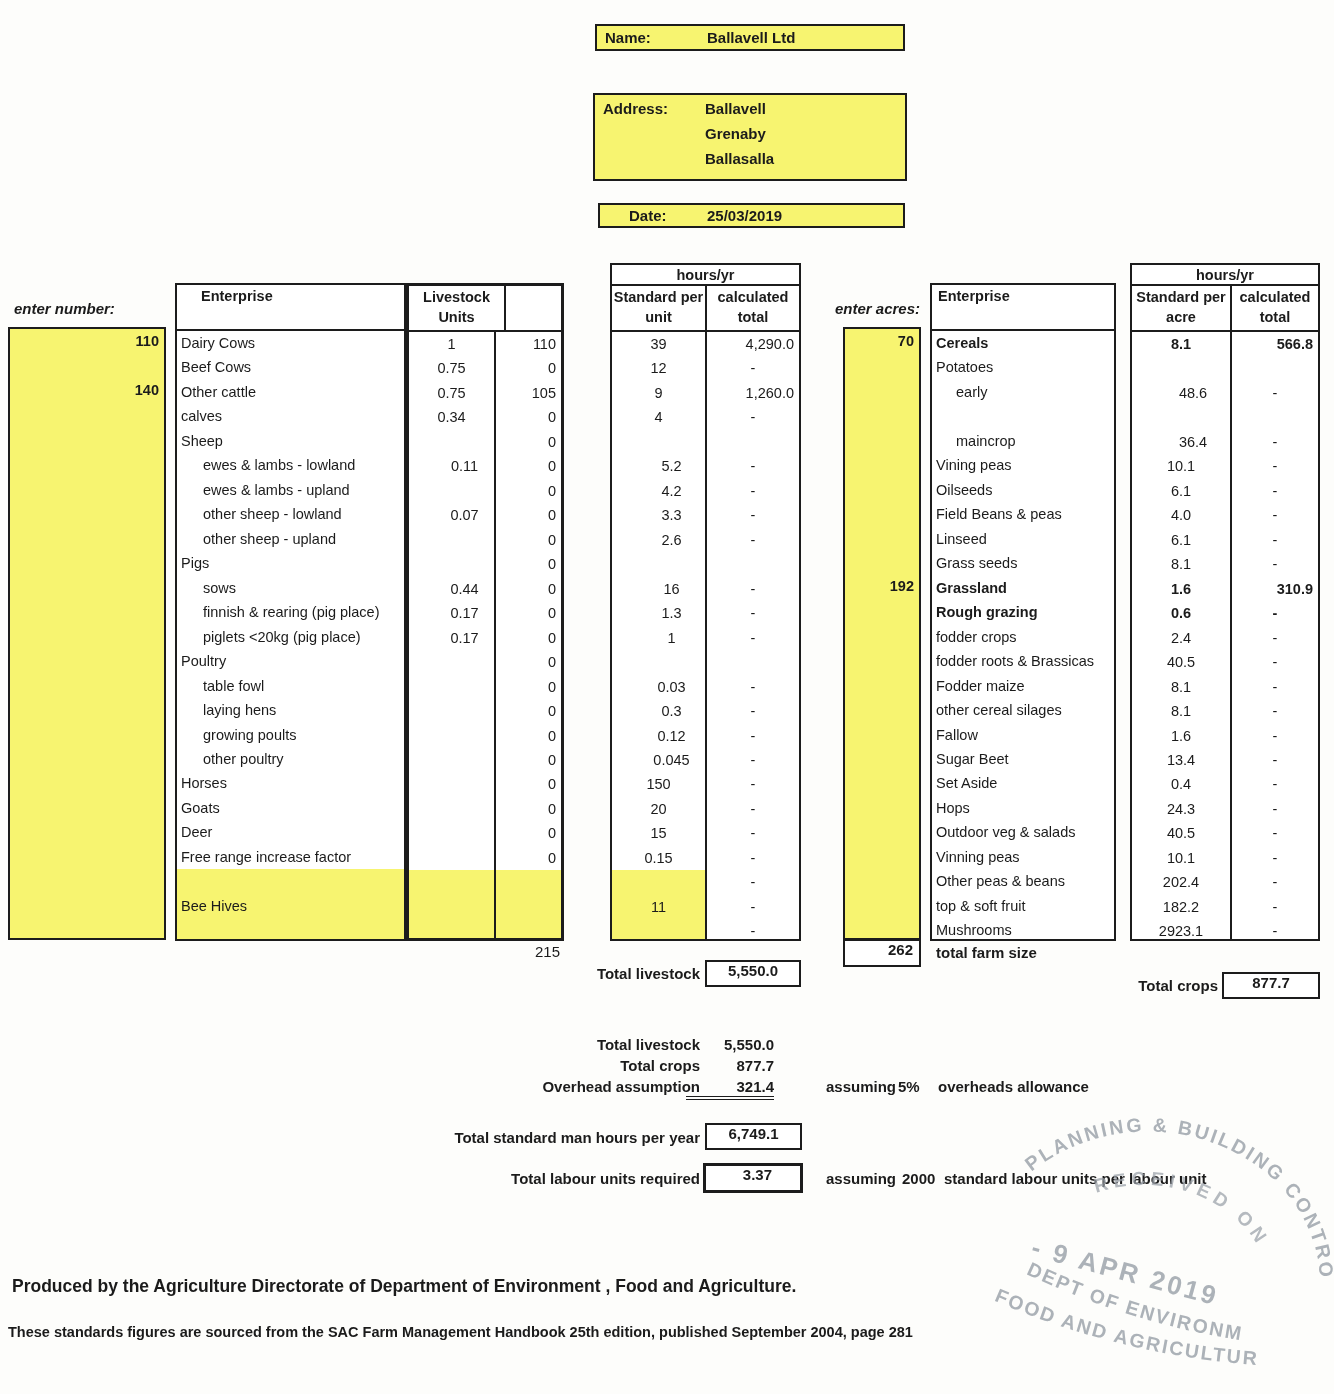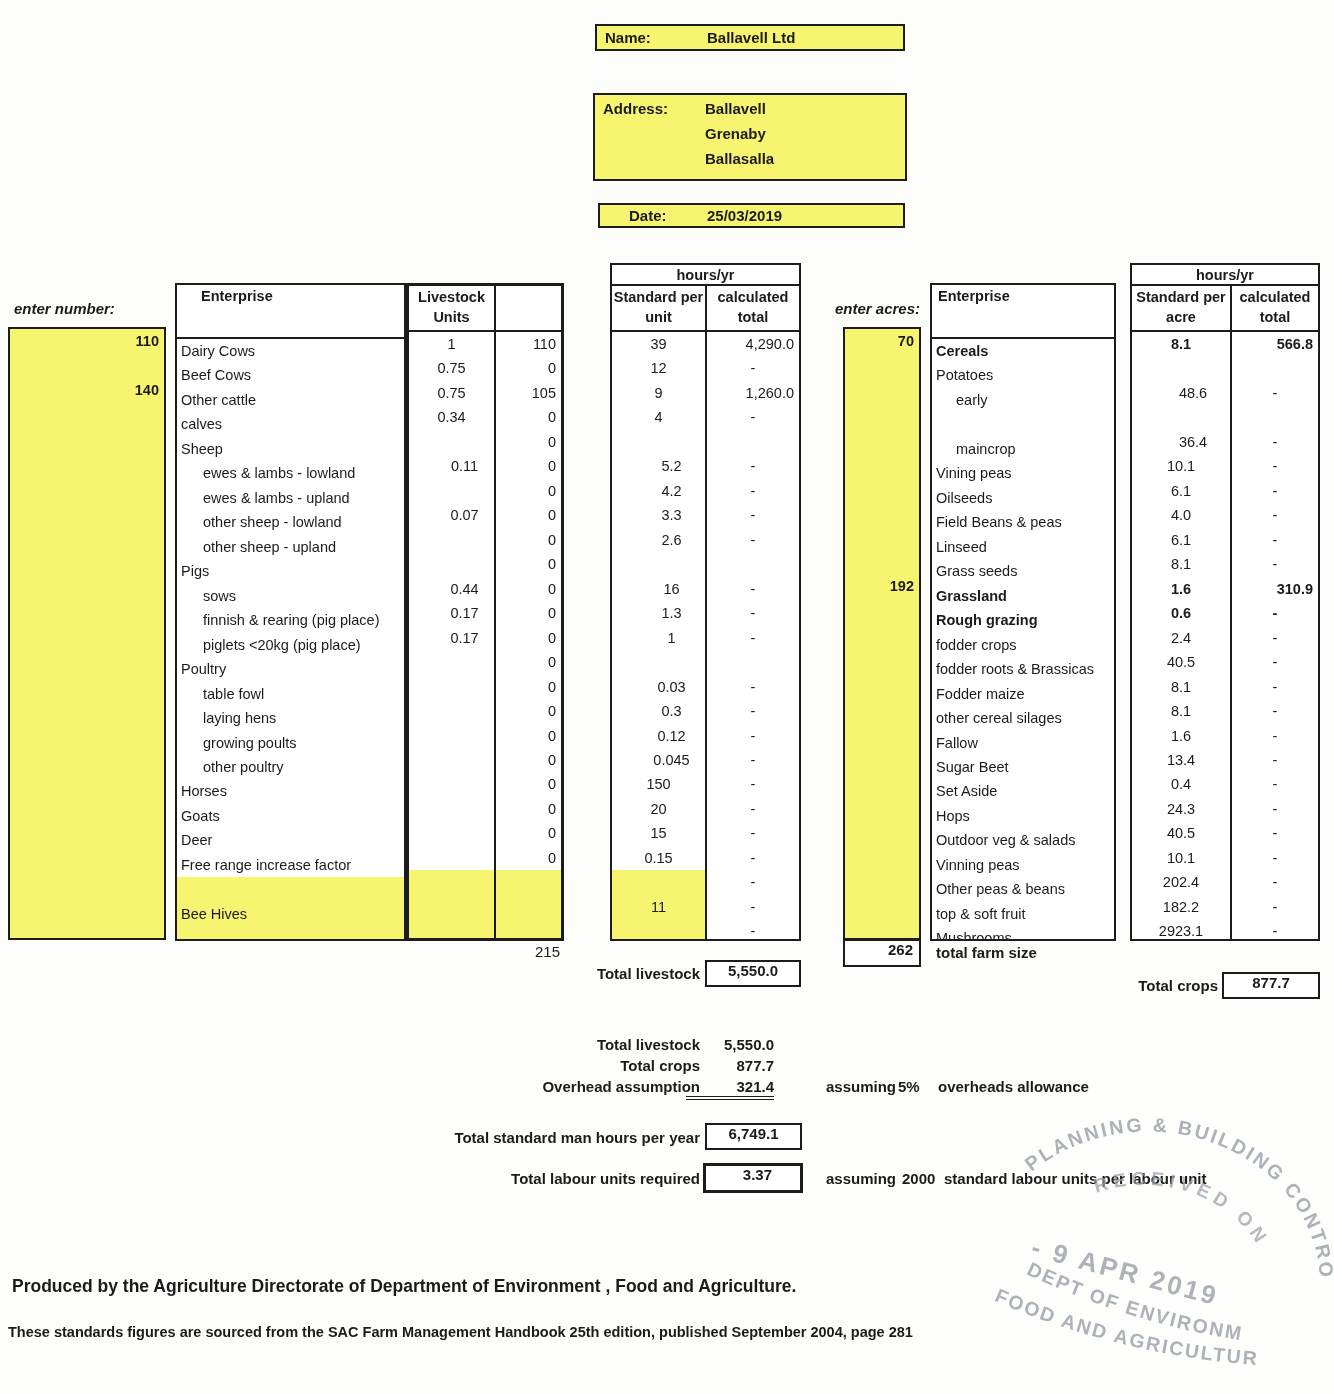--- a/index.html
+++ b/index.html
@@ -16,38 +16,38 @@
   .fbox .fl{position:absolute;white-space:pre}
   
   .t{position:absolute;white-space:nowrap;font-size:15px}
   .b{font-weight:700}
   .bi{font-weight:700;font-style:italic}
   .rt{text-align:right}
 
   
   .colbox{position:absolute;border:2px solid #1c1c1c;background:#fff;overflow:hidden;font-size:14.5px}
   .thick{border-width:3px}
-  .col-head{height:54px;border-bottom:2px solid #1c1c1c;font-weight:700;padding:3px 0 0 24px}
+  .col-head{height:46px;border-bottom:2px solid #1c1c1c;font-weight:700;padding:3px 0 0 24px}
   .body{display:block}
   .cr{height:var(--rh);line-height:var(--rh);overflow:hidden;white-space:nowrap}
   .al-l .cr{text-align:left;padding-left:4px}
   .al-c .cr{text-align:center}
   .al-r .cr{text-align:right;padding-right:5px}
   .cr.ind1{padding-left:26px}
   .cr.ind2{padding-left:24px}
   .cr.bold{font-weight:700}
   .cr.dash{text-align:center;padding:0}
   .can-y .cr.yellow{background:var(--y)}
   .ycol{position:absolute;background:var(--y);border:2px solid #1c1c1c;overflow:hidden;font-size:14.5px}
   .ycol .cr{text-align:right;padding-right:5px;font-weight:700}
 
   
   .split{display:flex;height:100%;flex-direction:column}
   .u-heads{display:flex;height:46px;border-bottom:2px solid #1c1c1c;flex:none}
-  .u-heads .uhl{width:87px;border-right:2px solid #1c1c1c;display:flex;align-items:center;justify-content:center;text-align:center;font-weight:700;line-height:1.35}
+  .u-heads .uhl{width:97px;border-right:2px solid #1c1c1c;display:flex;align-items:center;justify-content:center;text-align:center;font-weight:700;line-height:1.35}
   .u-heads .uhr{flex:1}
   .u-body{display:flex;flex:1}
   .u-body .ucl{width:87px;border-right:2px solid #1c1c1c}
   .u-body .ucr{flex:1}
 
   
   .h-title{height:21px;line-height:20px;border-bottom:2px solid #1c1c1c;text-align:center;font-weight:700;flex:none}
   .h-heads{display:flex;height:46px;border-bottom:2px solid #1c1c1c;flex:none}
   .h-heads>div{display:flex;align-items:center;justify-content:center;text-align:center;font-weight:700;line-height:1.35}
   .h-heads .hl{border-right:2px solid #1c1c1c}

